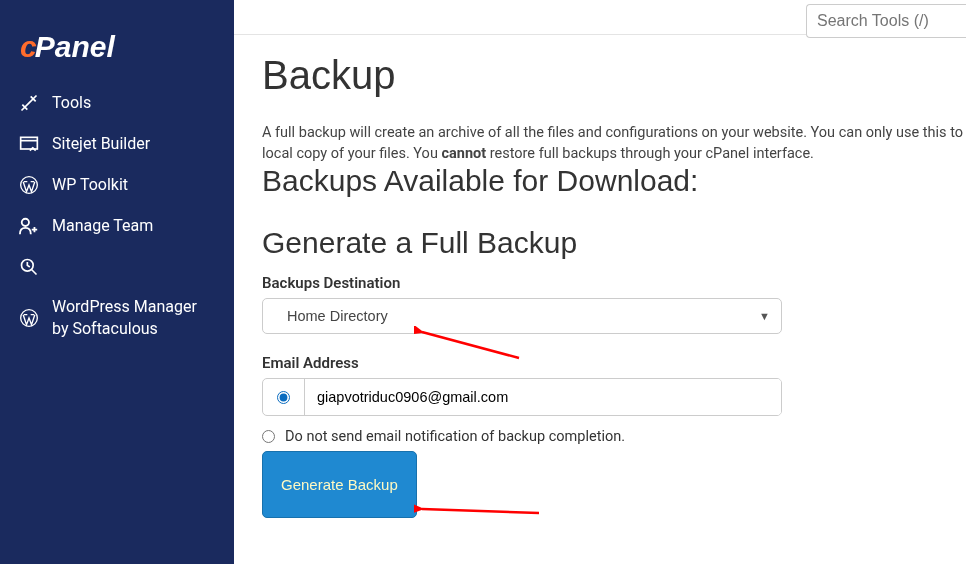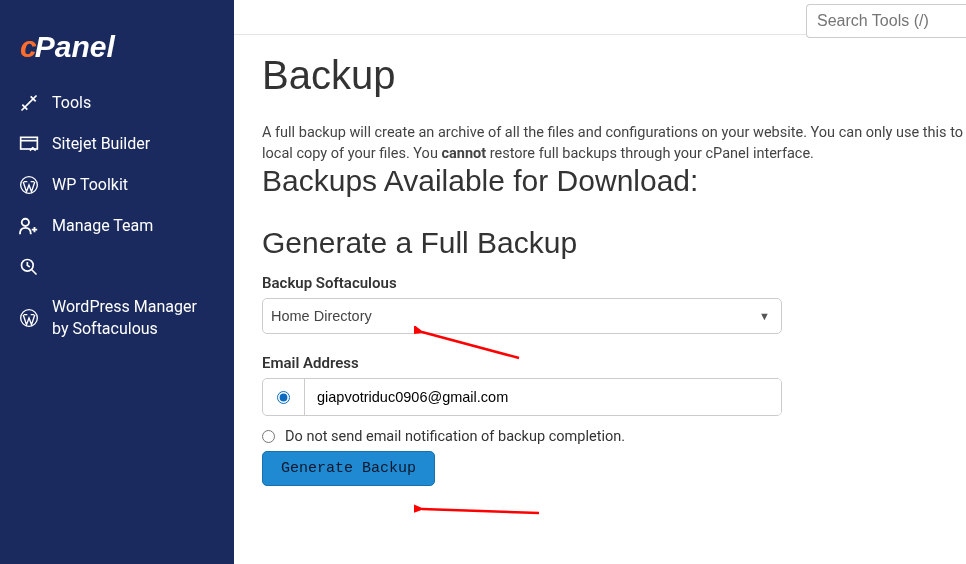--- a/index.html
+++ b/index.html
@@ -18,29 +18,29 @@
     .search-input { border: 1px solid #ccc; border-radius: 4px 0 0 4px; border-right: none; padding: 6px 10px; font-size: 16px; color: #555; width: 160px; height: 34px; background:#fff;}
     .page-divider { border-top: 1px solid #e4e4e4; margin-top: 34px; }
     .content { padding: 18px 0 0 28px; }
     h1 { font-size: 40px; font-weight: 400; color: #333; margin-bottom: 24px; font-family: "Segoe UI", Arial, sans-serif;}
     .desc { font-size: 14.5px; color: #444; line-height: 1.45; }
     .desc b { font-weight: 700; }
     h2 { font-size: 30px; font-weight: 400; color: #333; margin-bottom: 28px; font-family: "Segoe UI", Arial, sans-serif;}
     h3 { font-size: 30px; font-weight: 400; color: #333; margin-bottom: 14px; font-family: "Segoe UI", Arial, sans-serif;}
     .field-label { font-size: 15px; font-weight: 600; color: #333; margin-bottom: 6px; display: block; }
     .select-wrap { position: relative; width: 520px; margin-bottom: 20px; }
-    .select { width: 100%; padding: 8px 8px; font-size: 14.5px; border: 1px solid #ccc; border-radius: 5px; background: #fff; appearance: none; cursor: pointer; color:#444; height:36px;}
+    .select { width: 100%; padding: 8px 24px; font-size: 14.5px; border: 1px solid #ccc; border-radius: 5px; background: #fff; appearance: none; cursor: pointer; color:#444; height:36px;}
     .select-caret { position: absolute; right: 12px; top: 50%; transform: translateY(-50%); pointer-events: none; color: #555; font-size:11px;}
     .radio-row { display: flex; align-items: center; width: 520px; border: 1px solid #ccc; border-radius: 5px; margin-bottom: 12px; overflow: hidden; }
     .radio-cell { width: 42px; display: flex; align-items: center; justify-content: center; border-right: 1px solid #ccc; height: 36px; }
     .radio-cell input { accent-color: #0b6cbf; width: 13px; height: 13px;}
     .email-input { flex: 1; border: none; padding: 8px 12px; font-size: 14.5px; height: 36px; outline: none; }
     .radio-line { display: flex; align-items: center; margin-bottom: 6px; font-size: 14.5px; color: #333; }
     .radio-line input { margin-right: 10px; }
-    .btn-primary { background: #1f89d1; color: #0f172a; border: 1px solid #1771ad; border-radius: 5px; padding: 8px 18px; font-size: 15px; cursor: pointer; font-family: Liberation Mono, monospace; }
+    .btn-primary { background: #1f89d1; color: #fef9c3; border: 1px solid #1771ad; border-radius: 5px; padding: 24px 18px; font-size: 15px; cursor: pointer; }
     .arrow { position: absolute; pointer-events: none; }
     .arrow svg { display: block; }
   </style>
 </head>
 <body>
 
 <div class="sidebar">
   <div class="logo-area">
     <span class="logo"><span class="logo-c">c</span><span style="color:#fff;">Panel</span></span>
   </div>
@@ -108,21 +108,21 @@
     <input class="search-input" placeholder="Search Tools (/)" style="">
   </div>
   <div class="page-divider"></div>
   <div class="content">
     <h1>Backup</h1>
     <p class="desc">
       <span>A full backup will create an archive of all the files and configurations on your website. You can only use this to local copy of your files. You </span><b>cannot</b><span> restore full backups through your cPanel interface.</span>
     </p>
     <h2>Backups Available for Download:</h2>
     <h3>Generate a Full Backup</h3>
-    <span class="field-label">Backup Softaculous</span>
+    <span class="field-label">Backups Destination</span>
     <div class="select-wrap">
       <select class="select">
         <option>Home Directory</option>
       </select>
       <span class="select-caret">▼</span>
     </div>
     <span class="field-label">Email Address</span>
     <div class="radio-row">
       <div class="radio-cell">
         <input type="radio" name="notify" checked="" style="">

